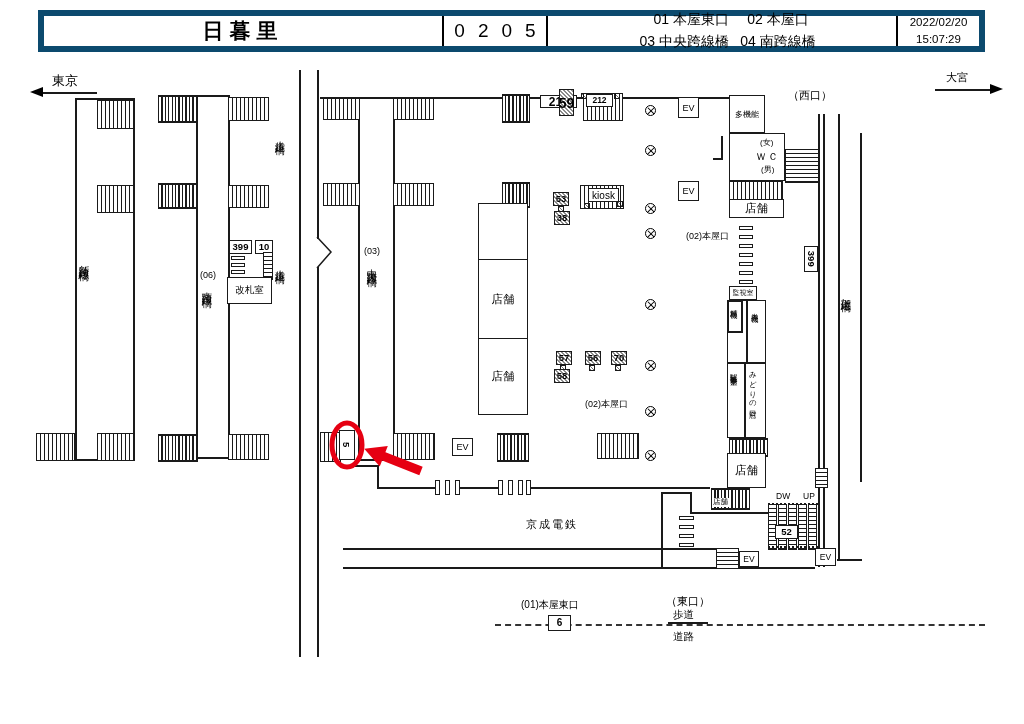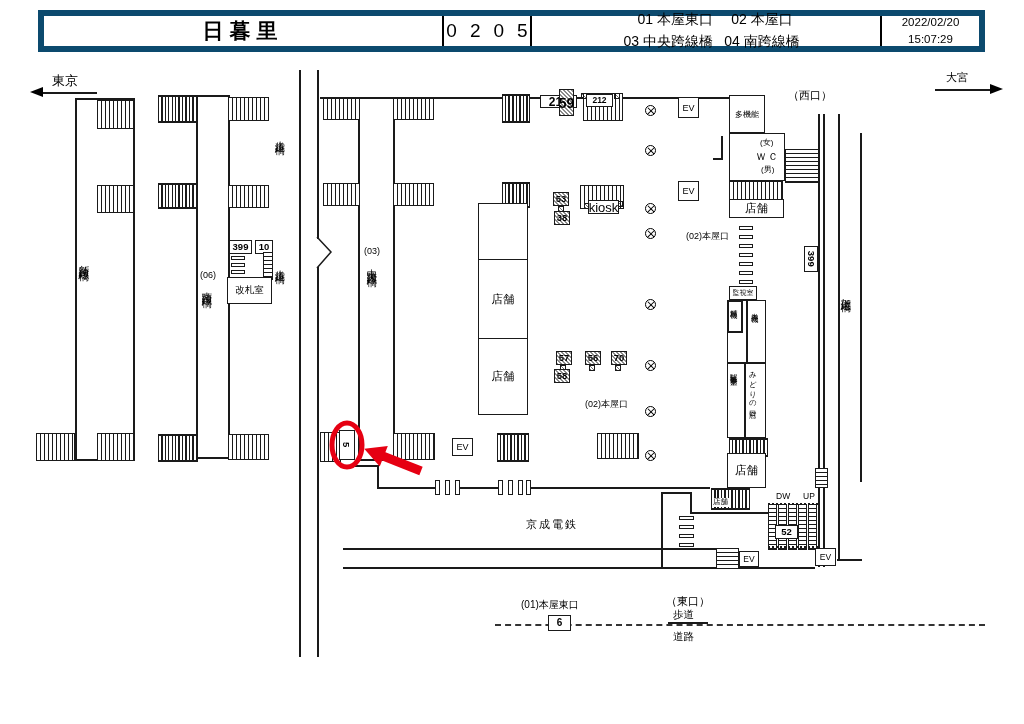--- a/index.html
+++ b/index.html
@@ -38,21 +38,21 @@
 </style>
 </head>
 <body>
 
 <div class="stage">
 
   <div class="hdr">
     <div class="hcell" style="width:400px">
       <div class="station">日暮里</div>
     </div>
-    <div class="hcell" style="width:88px">
+    <div class="hcell" style="width:104px">
       <div class="code">0205</div>
     </div>
     <div class="hcell" style="width:350px">
       <div class="camlist">
         <div><span class="c1">01 本屋東口</span><span>02 本屋口</span></div>
         <div><span class="c1">03 中央跨線橋</span><span>04 南跨線橋</span></div>
       </div>
     </div>
     <div class="hcell" style="flex:1">
       <div class="dt">
@@ -130,21 +130,21 @@
 
   <div class="stair dark" style="left:502px;top:94px;width:26px;height:25px"></div>
   <div class="stair dark" style="left:502px;top:182px;width:26px;height:22px"></div>
 
   <div class="cam hatch" style="left:553px;top:192px;width:16px;height:14px">53</div>
   <div class="foot" style="left:558px;top:206px"></div>
   <div class="cam hatch" style="left:554px;top:211px;width:16px;height:14px">38</div>
   <div class="stair" style="left:580px;top:185px;width:42px;height:22px"></div>
   <div class="foot" style="left:584px;top:203px"></div>
   <div class="foot" style="left:617px;top:201px"></div>
-  <div class="box" style="left:588px;top:200px;width:31px;height:14px;font-size:13px">kiosk</div>
+  <div class="box" style="left:588px;top:188px;width:31px;height:14px;font-size:10px">kiosk</div>
 
   <div class="box" style="left:478px;top:203px;width:50px;height:57px"></div>
   <div class="box" style="left:478px;top:259px;width:50px;height:80px;font-size:11.5px">店舗</div>
   <div class="box" style="left:478px;top:338px;width:50px;height:77px;font-size:11.5px">店舗</div>
 
   <div class="cam hatch" style="left:556px;top:351px;width:16px;height:14px">57</div>
   <div class="foot" style="left:560px;top:365px"></div>
   <div class="cam hatch" style="left:554px;top:369px;width:16px;height:14px">58</div>
   <div class="cam hatch" style="left:585px;top:351px;width:16px;height:14px">56</div>
   <div class="foot" style="left:589px;top:365px"></div>

